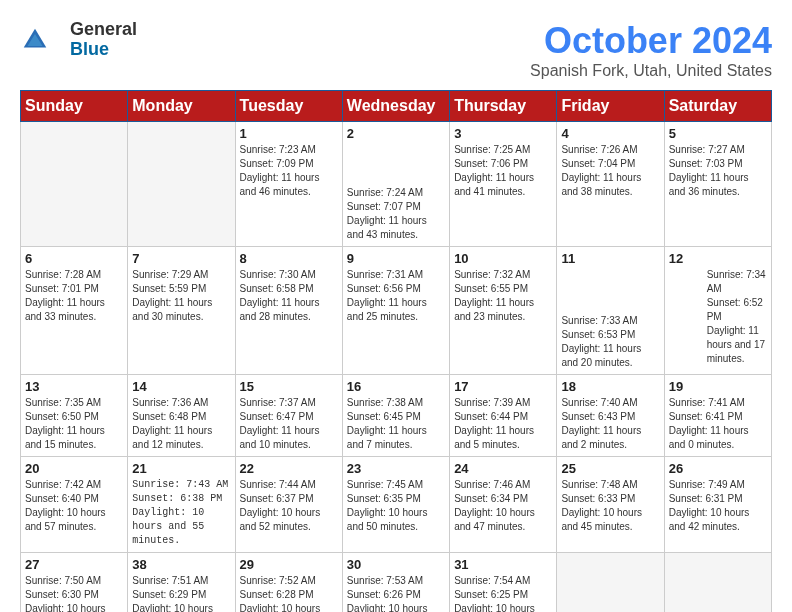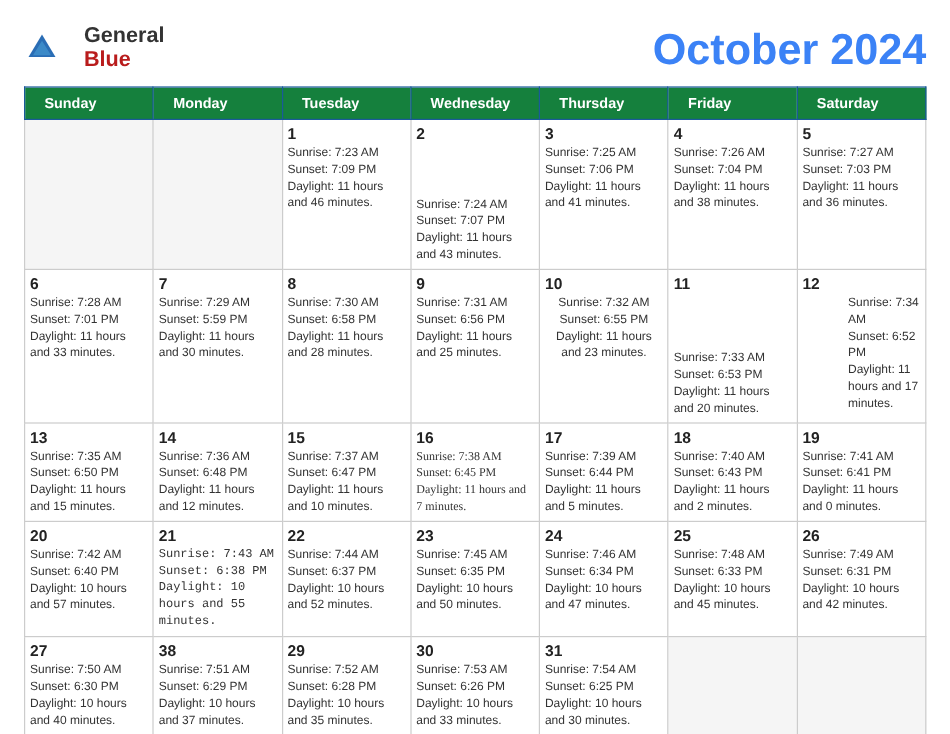--- a/index.html
+++ b/index.html
@@ -20,21 +20,21 @@
       display: flex;
       align-items: center;
       gap: 20px;
     }
     .logo-text {
       font-size: 18px;
       font-weight: bold;
       line-height: 1.1;
     }
     .logo-general { color: #333; }
-    .logo-blue { color: #b91c1c; }
+    .logo-blue { color: #0369a1; }
     .logo-icon {
       width: 30px;
       height: 30px;
     }
     .title-section {
       text-align: right;
     }
     .month-title {
       font-size: 36px;
       font-weight: bold;
@@ -43,25 +43,25 @@
     .location-title {
       font-size: 16px;
       color: #555;
     }
     .calendar-table {
       width: 100%;
       border-collapse: collapse;
       font-size: 11px;
     }
     .calendar-table th {
-      background-color: #15803d;
+      background-color: #b91c1c;
       color: white;
-      padding: 6px 16px;
+      padding: 6px 4px;
       text-align: left;
-      font-size: 12px;
+      font-size: 16px;
       border: 1px solid #1a5a9a;
     }
     .calendar-table td {
       border: 1px solid #ccc;
       vertical-align: top;
       padding: 4px;
       min-height: 80px;
       height: 80px;
       width: calc(100% / 7);
       background: #fff;
@@ -90,20 +90,21 @@
       <polygon points="20,5 35,30 5,30" fill="#2a6db5"></polygon>
       <polygon points="20,12 30,28 10,28" fill="#4a9fd5" opacity="0.6"></polygon>
     </svg>
     <div class="logo-text">
       <div class="logo-general">General</div>
       <div class="logo-blue">Blue</div>
     </div>
   </div>
   <div class="title-section">
     <div class="month-title">October 2024</div>
+    <div class="location-title">Spanish Fork, Utah, United States</div>
   </div>
 </div>
 
 <table class="calendar-table">
   <thead>
     <tr>
 
     <th>Sunday</th>
         <th>Monday</th>
         <th>Tuesday</th>
@@ -168,21 +169,21 @@
 Daylight: 11 hours and 28 minutes.</div>
         </td>
         <td>
           <div class="day-number">9</div>
           <div class="day-info" style="white-space: pre-line;">Sunrise: 7:31 AM
 Sunset: 6:56 PM
 Daylight: 11 hours and 25 minutes.</div>
         </td>
         <td>
           <div class="day-number">10</div>
-          <div class="day-info" style="white-space: pre-line; text-align: center;">Sunrise: 7:32 AM
+          <div class="day-info" style="white-space: pre-line;">Sunrise: 7:32 AM
 Sunset: 6:55 PM
 Daylight: 11 hours and 23 minutes.</div>
         </td>
         <td>
           <div class="day-number">11</div>
           <div class="day-info" style="white-space: pre-line; margin-top: 48px;">Sunrise: 7:33 AM
 Sunset: 6:53 PM
 Daylight: 11 hours and 20 minutes.</div>
         </td>
         <td>
@@ -206,21 +207,21 @@
 Daylight: 11 hours and 12 minutes.</div>
         </td>
         <td>
           <div class="day-number">15</div>
           <div class="day-info" style="white-space: pre-line;">Sunrise: 7:37 AM
 Sunset: 6:47 PM
 Daylight: 11 hours and 10 minutes.</div>
         </td>
         <td>
           <div class="day-number">16</div>
-          <div class="day-info" style="white-space: pre-line; font-family: Liberation Serif, serif;">Sunrise: 7:38 AM
+          <div class="day-info" style="white-space: pre-line;">Sunrise: 7:38 AM
 Sunset: 6:45 PM
 Daylight: 11 hours and 7 minutes.</div>
         </td>
         <td>
           <div class="day-number">17</div>
           <div class="day-info" style="white-space: pre-line;">Sunrise: 7:39 AM
 Sunset: 6:44 PM
 Daylight: 11 hours and 5 minutes.</div>
         </td>
         <td>

